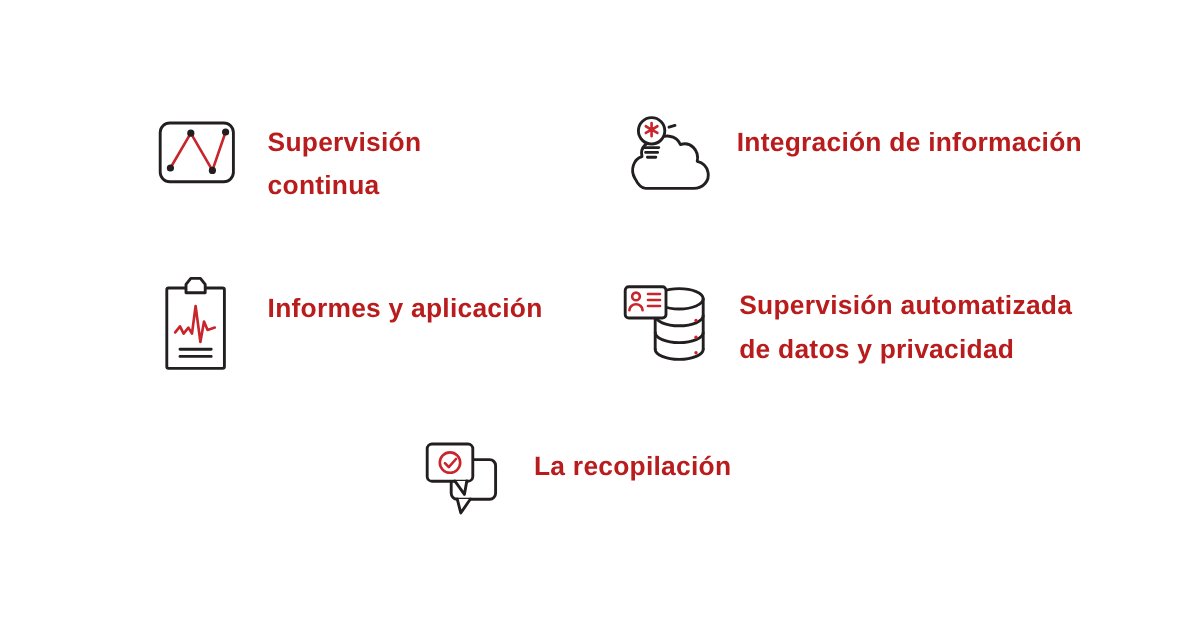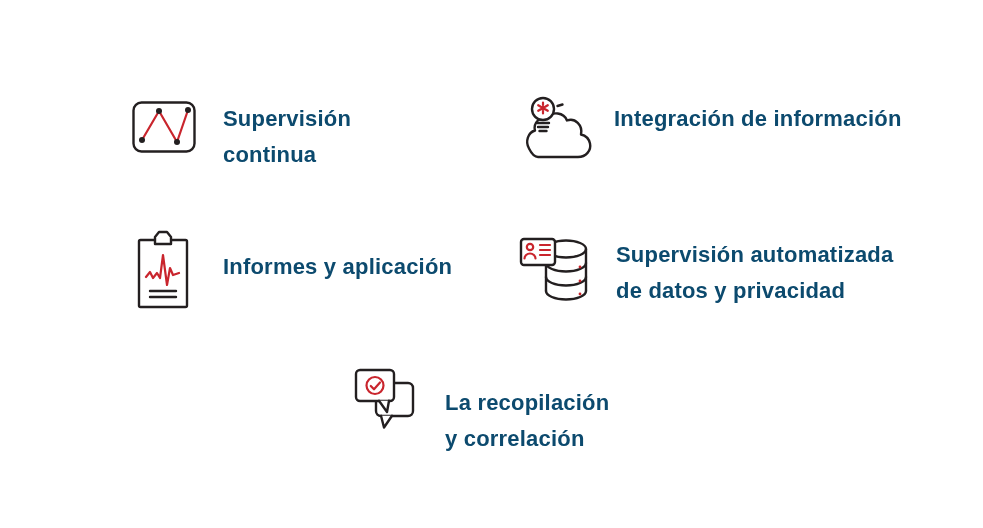--- a/index.html
+++ b/index.html
@@ -23,36 +23,36 @@
     left: 0;
     top: 0;
     display: block;
   }
   .feature .label {
     position: absolute;
     white-space: nowrap;
     font-size: 22px;
     font-weight: 700;
     line-height: 36px;
-    color: #0c4a6e;
+    color: #b91c1c;
     letter-spacing: 0.2px;
   }
   .feature .label span { display: block; }
 
   
   .f1 { left: 131px; top: 100px; }
   .f1 .label { left: 92px; top: 1px; }
   .f2 { left: 523px; top: 96px; }
   .f2 .label { left: 91px; top: 5px; }
   .f3 { left: 136px; top: 228px; }
-  .f3 .label { left: 87px; top: 21px; }
+  .f3 .label { left: 87px; top: 11px; }
   .f4 { left: 519px; top: 233px; }
   .f4 .label { left: 97px; top: 4px; }
   .f5 { left: 354px; top: 368px; }
-  .f5 .label { left: 91px; top: 17px; }
+  .f5 .label { left: 91px; top: 3px; }
 
   svg { display: block; }
   .dk { stroke: #231F20; fill: none; stroke-width: 2.4; stroke-linecap: round; stroke-linejoin: round; }
   .dkf { stroke: #231F20; fill: #ffffff; stroke-width: 2.4; stroke-linecap: round; stroke-linejoin: round; }
   .rd { stroke: #C9252D; fill: none; stroke-width: 2.2; stroke-linecap: round; stroke-linejoin: round; }
 </style>
 </head>
 <body>
 
 <div class="canvas">
@@ -143,17 +143,16 @@
         <g>
           <rect class="dkf" x="2" y="2" width="38" height="31" rx="4" stroke-width="2.2"></rect>
           <path class="dkf" d="M25 32.8 L33 44 L35 32.8" stroke-width="2.2"></path>
           <circle class="rd" cx="21" cy="17.5" r="8.5" stroke-width="2"></circle>
           <path class="rd" stroke-width="2" d="M16.8 18 L20 21.3 L26 14.5"></path>
         </g>
       </svg>
     </span>
     <div class="label">
       <span>La recopilación</span>
-      <span>y correlación</span>
     </div>
   </div>
 
 </div>
 
 </body></html>

